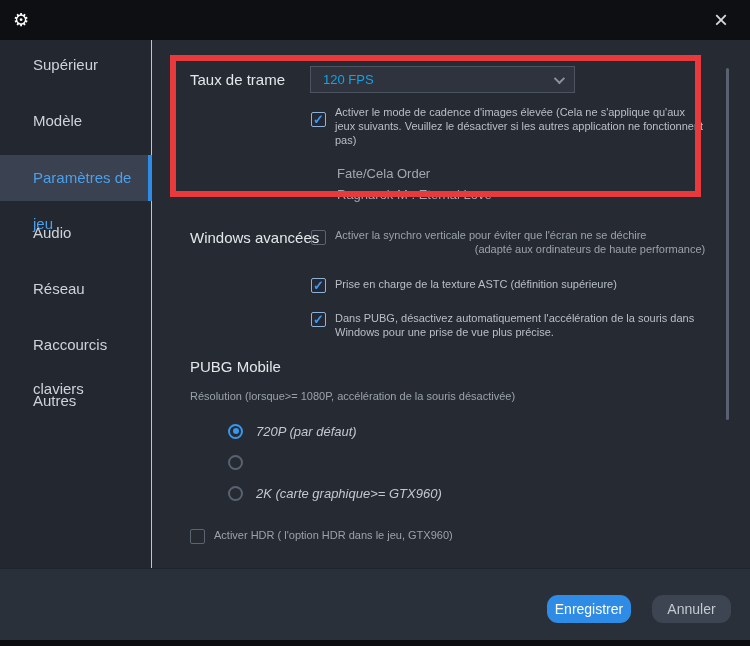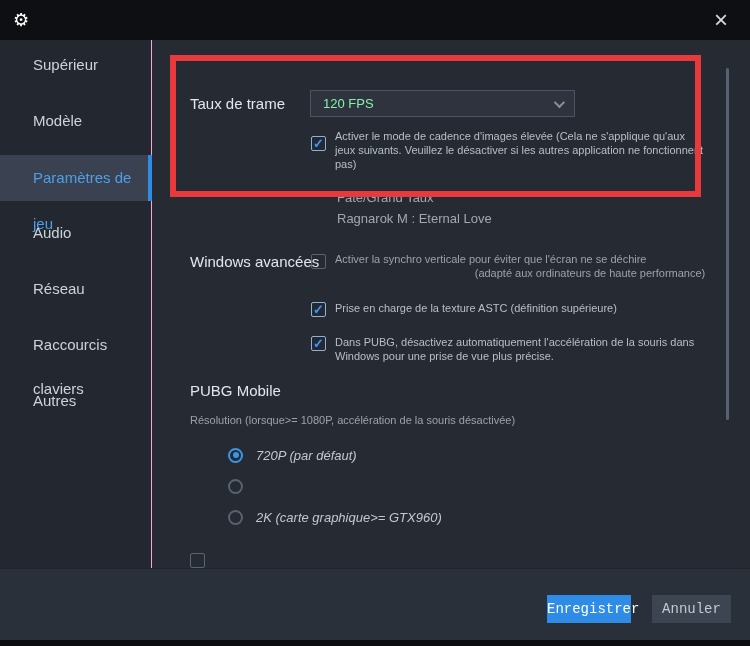--- a/index.html
+++ b/index.html
@@ -12,27 +12,27 @@
   .gear { position:absolute; left:13px; top:0; height:40px; display:flex; align-items:center; color:#ffffff; font-size:18px; }
   .title { position:absolute; left:38px; top:0; height:40px; display:flex; align-items:center; color:#f1f3f5; font-size:15px;margin-top:44px; }
   .close { position:absolute; right:10px; top:0; width:38px; height:40px; display:flex; align-items:center; justify-content:center; color:#d6dade; font-size:24px; font-weight:300; cursor:pointer; }
 
   
   .sidebar { position:absolute; left:0; top:40px; width:152px; height:528px; background:#23272f; border-right:1px solid #f9a8d4; }
   .side-item { position:absolute; left:0; width:152px; height:44px; line-height:44px; padding-left:33px; color:#ced3da; font-size:15px; cursor:pointer; }
   .side-item.selected { background:#3a4150; border-right:4px solid #2f8ce6; color:#4da0e8; height:46px; line-height:46px; }
 
   
-  .content { position:absolute; left:152px; top:40px; width:598px; height:528px; background:#262b33;margin-top:24px; }
+  .content { position:absolute; left:152px; top:40px; width:598px; height:528px; background:#262b33; }
   .label { position:absolute; color:#e3e6ea; font-size:15px; line-height:18px; white-space:nowrap; }
   .txt { position:absolute; color:#b9bfc7; font-size:11px; line-height:14px; }
   .dim { color:#9ba2ab; }
 
   .dropdown { position:absolute; left:158px; top:26px; width:265px; height:27px; background:#2e333d; border:1px solid #4d5461; display:flex; align-items:center; padding:0 12px; cursor:pointer; }
-  .dd-text { color:#86efac; font-size:13px; flex:1; }
+  .dd-text { color:#0ea5e9; font-size:13px; flex:1; }
   .chevron { width:8px; height:8px; border-right:2px solid #8a919c; border-bottom:2px solid #8a919c; transform:rotate(45deg) translateY(-2px); }
 
   .cb { position:absolute; width:15px; height:15px; border:1px solid #5c6470; border-radius:2px; background:transparent; display:flex; align-items:center; justify-content:center; cursor:pointer; }
   .cb.checked { border-color:#8fb2d4; background:#232834; }
   .cb-glyph { color:#3f97ef; font-size:13px; font-weight:bold; line-height:1; }
 
   .games { position:absolute; left:185px; top:124px; color:#a2a8b0; font-size:13px; }
   .games div { line-height:20.5px; }
 
   .radio-row { position:absolute; display:flex; align-items:center; height:18px; cursor:pointer;font-style:italic; }
@@ -40,21 +40,21 @@
   .radio.on { border-color:#3b96e8; }
   .radio.on::after { content:""; position:absolute; left:2.5px; top:2.5px; width:6px; height:6px; border-radius:50%; background:#3b96e8; }
   .radio-label { color:#c3c8d0; font-size:13px; white-space:nowrap; }
 
   .scrollbar { position:absolute; left:726px; top:68px; width:3px; height:352px; background:#5a6170; border-radius:2px; cursor:pointer; }
 
   .redbox { position:absolute; left:170px; top:55px; width:531px; height:142px; border:6px solid #e83a3d; z-index:10; pointer-events:none; }
 
   
   .footer { position:absolute; left:0; top:568px; width:750px; height:72px; background:#2a303a; border-top:1px solid #20242c; }
-  .btn { position:absolute; top:26px; height:28px; border:none; border-radius:0; font-size:14px; font-family:Liberation Mono, monospace; cursor:pointer; }
+  .btn { position:absolute; top:26px; height:28px; border:none; border-radius:11px; font-size:14px; font-family:Liberation Sans, sans-serif; cursor:pointer; }
   .btn-save { left:547px; width:84px; background:#2f8ce6; color:#ffffff; }
   .btn-cancel { left:652px; width:79px; background:#3e4552; color:#c3c9d1; }
   .bottomstrip { position:absolute; left:0; top:640px; width:750px; height:6px; background:#0a0c10; }
 
   .center2 { text-align:center; }
   .nowrap { white-space:nowrap; }
 </style>
 </head>
 <body>
 
@@ -84,21 +84,21 @@
       <span class="dd-text">120 FPS</span>
       <span class="chevron"></span>
     </div>
 
     <div class="cb checked" style="left:159px; top:72px">
       <span class="cb-glyph">✓</span>
     </div>
     <div class="txt" style="left:183px; top:65px; width:372px">Activer le mode de cadence d'images élevée  (Cela ne s'applique qu'aux jeux suivants. Veuillez le désactiver si les autres application ne fonctionnent pas)</div>
 
     <div class="games">
-      <div>Fate/Grand Taux</div>
+      <div>Fate/Cela Order</div>
       <div>Ragnarok M : Eternal Love</div>
     </div>
 
     <div class="label" style="left:38px; top:189px">Windows avancées</div>
 
     <div class="cb" style="left:159px; top:190px"></div>
     <div class="txt dim" style="left:183px; top:188px; width:510px">
       <div class="nowrap">Activer la synchro verticale pour éviter que l'écran ne se déchire</div>
       <div class="center2">(adapté aux ordinateurs de haute performance)</div>
     </div>
@@ -122,20 +122,21 @@
     </div>
     <div class="radio-row" style="left:76px; top:413px">
       <span class="radio"></span>
     </div>
     <div class="radio-row" style="left:76px; top:444px">
       <span class="radio"></span>
       <span class="radio-label dim">2K (carte graphique&gt;= GTX960)</span>
     </div>
 
     <div class="cb" style="left:38px; top:489px"></div>
+    <div class="txt dim nowrap" style="left:62px; top:488px">Activer HDR  ( l'option HDR dans le jeu, GTX960)</div>
 
   </div>
 
   <div class="scrollbar"></div>
 
   <div class="redbox"></div>
 
   <div class="footer">
     <button class="btn btn-save">Enregistrer</button>
     <button class="btn btn-cancel">Annuler</button>

